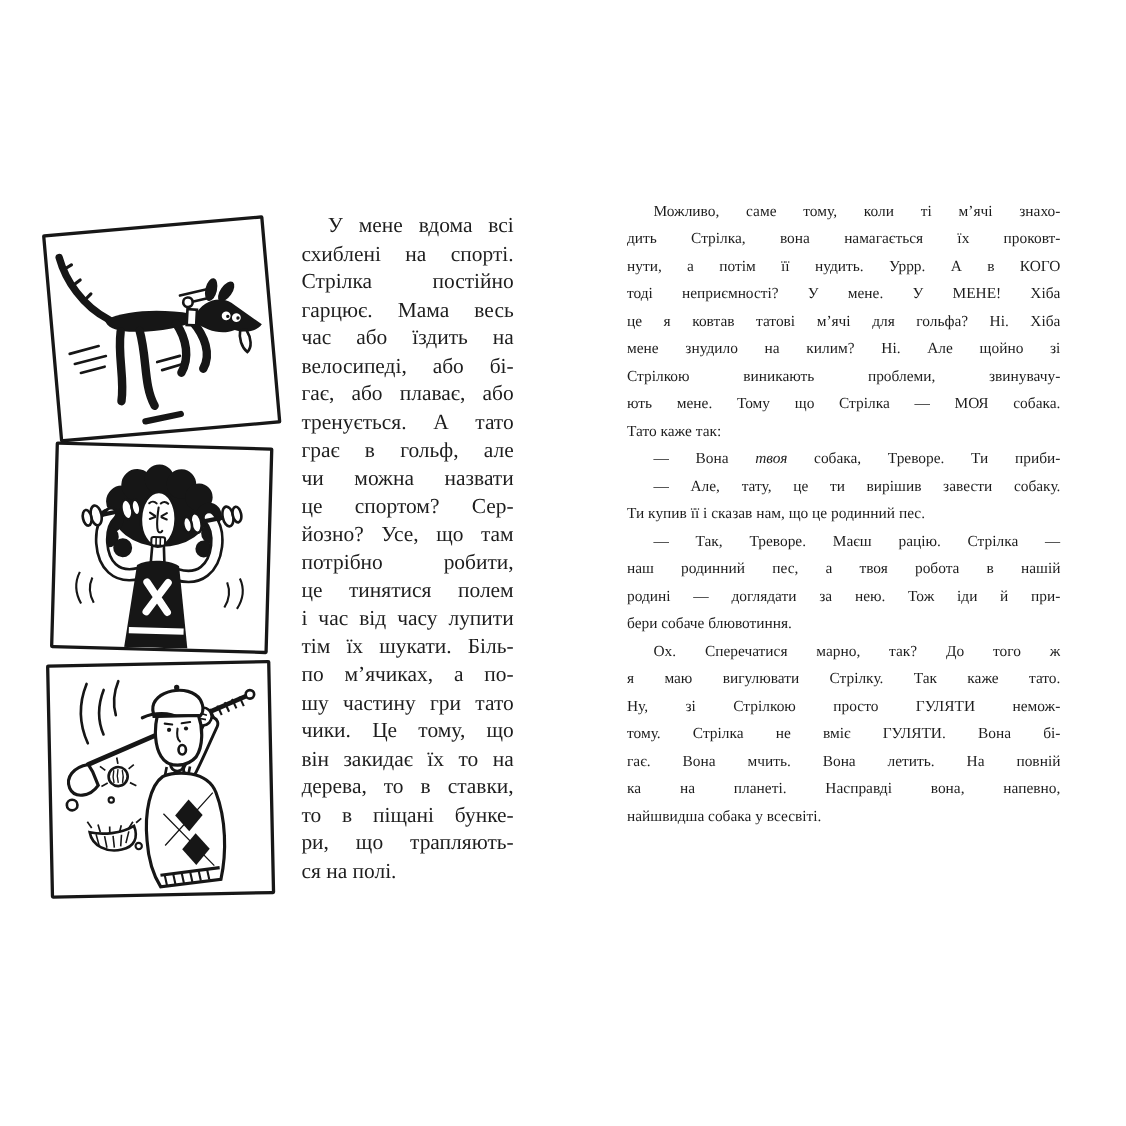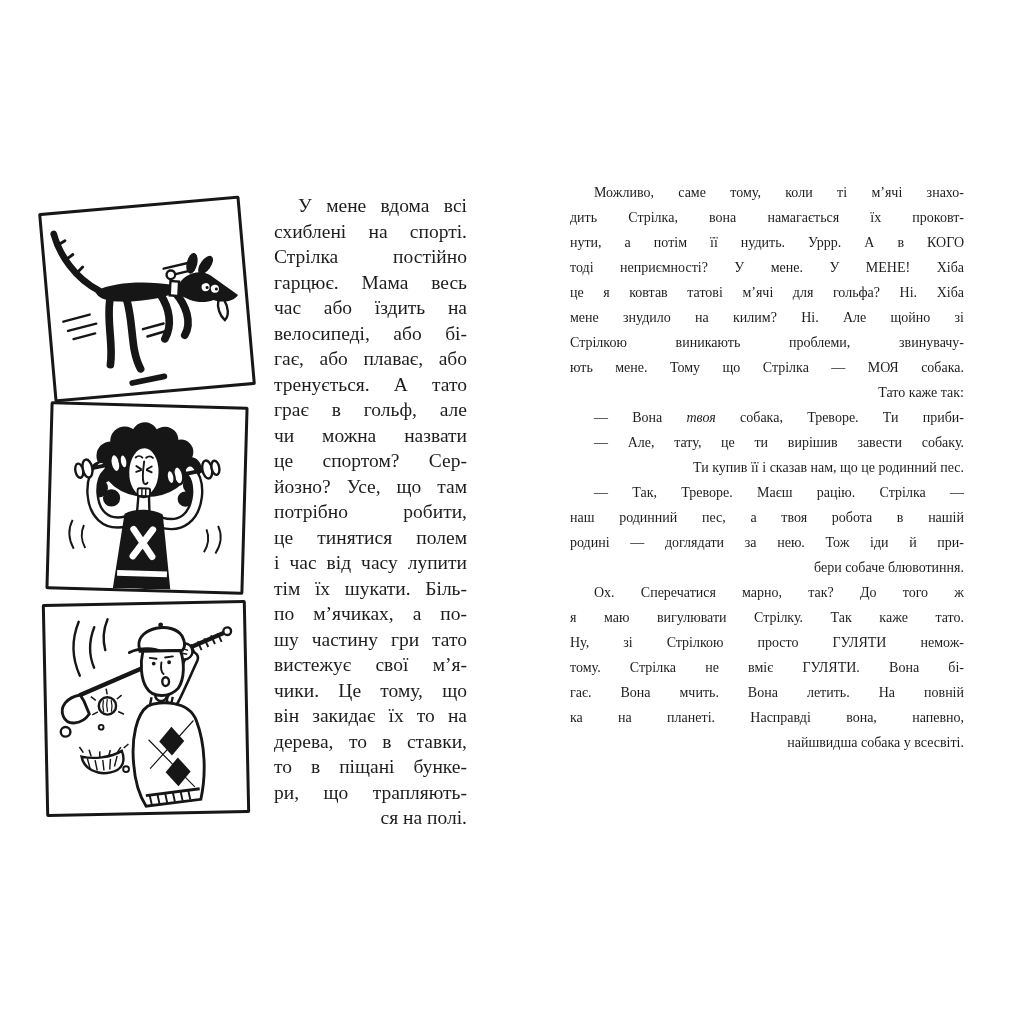--- a/index.html
+++ b/index.html
@@ -20,21 +20,21 @@
   .p2{left:48px;top:404px;width:198px;height:188px;transform:rotate(1.6deg);}
   .p3{left:44px;top:602px;width:204px;height:213px;transform:rotate(-1.2deg);}
   
   .col{position:absolute;}
   .col-mid{left:274px;top:193px;width:193px;font-size:19.5px;line-height:25.5px;--lh:25.5px;}
   .col-right{left:570px;top:180px;width:394px;font-size:14px;line-height:25px;--lh:25px;}
   .jline{
     text-align:justify;height:var(--lh);overflow:hidden;white-space:normal;
   }
   .jline::after{content:"";display:inline-block;width:100%;height:0;vertical-align:top;}
-  .jline.last{text-align:right;}
+  .jline.last{text-align:left;}
   .jline.last::after{width:0;}
   .jline.indent{text-indent:24px;}
   .jline i{font-style:italic;}
   .pageno{
     position:absolute;left:570px;top:836px;width:394px;text-align:right;
     font-size:19px;letter-spacing:1px;
   }
 </style>
 </head>
 <body>
@@ -226,21 +226,20 @@
       <div class="jline">грає в гольф, але</div>
       <div class="jline">чи можна назвати</div>
       <div class="jline">це спортом? Сер-</div>
       <div class="jline">йозно? Усе, що там</div>
       <div class="jline">потрібно робити,</div>
       <div class="jline">це тинятися полем</div>
       <div class="jline">і час від часу лупити</div>
       <div class="jline">тім їх шукати. Біль-</div>
       <div class="jline">по м’ячиках, а по-</div>
       <div class="jline">шу частину гри тато</div>
-      <div class="jline">вистежує свої м’я-</div>
       <div class="jline">чики. Це тому, що</div>
       <div class="jline">він закидає їх то на</div>
       <div class="jline">дерева, то в ставки,</div>
       <div class="jline">то в піщані бунке-</div>
       <div class="jline">ри, що трапляють-</div>
       <div class="jline last">ся на полі.</div>
     </div>
 
   <div class="col col-right">
       <div class="jline indent">Можливо, саме тому, коли ті м’ячі знахо-</div>

